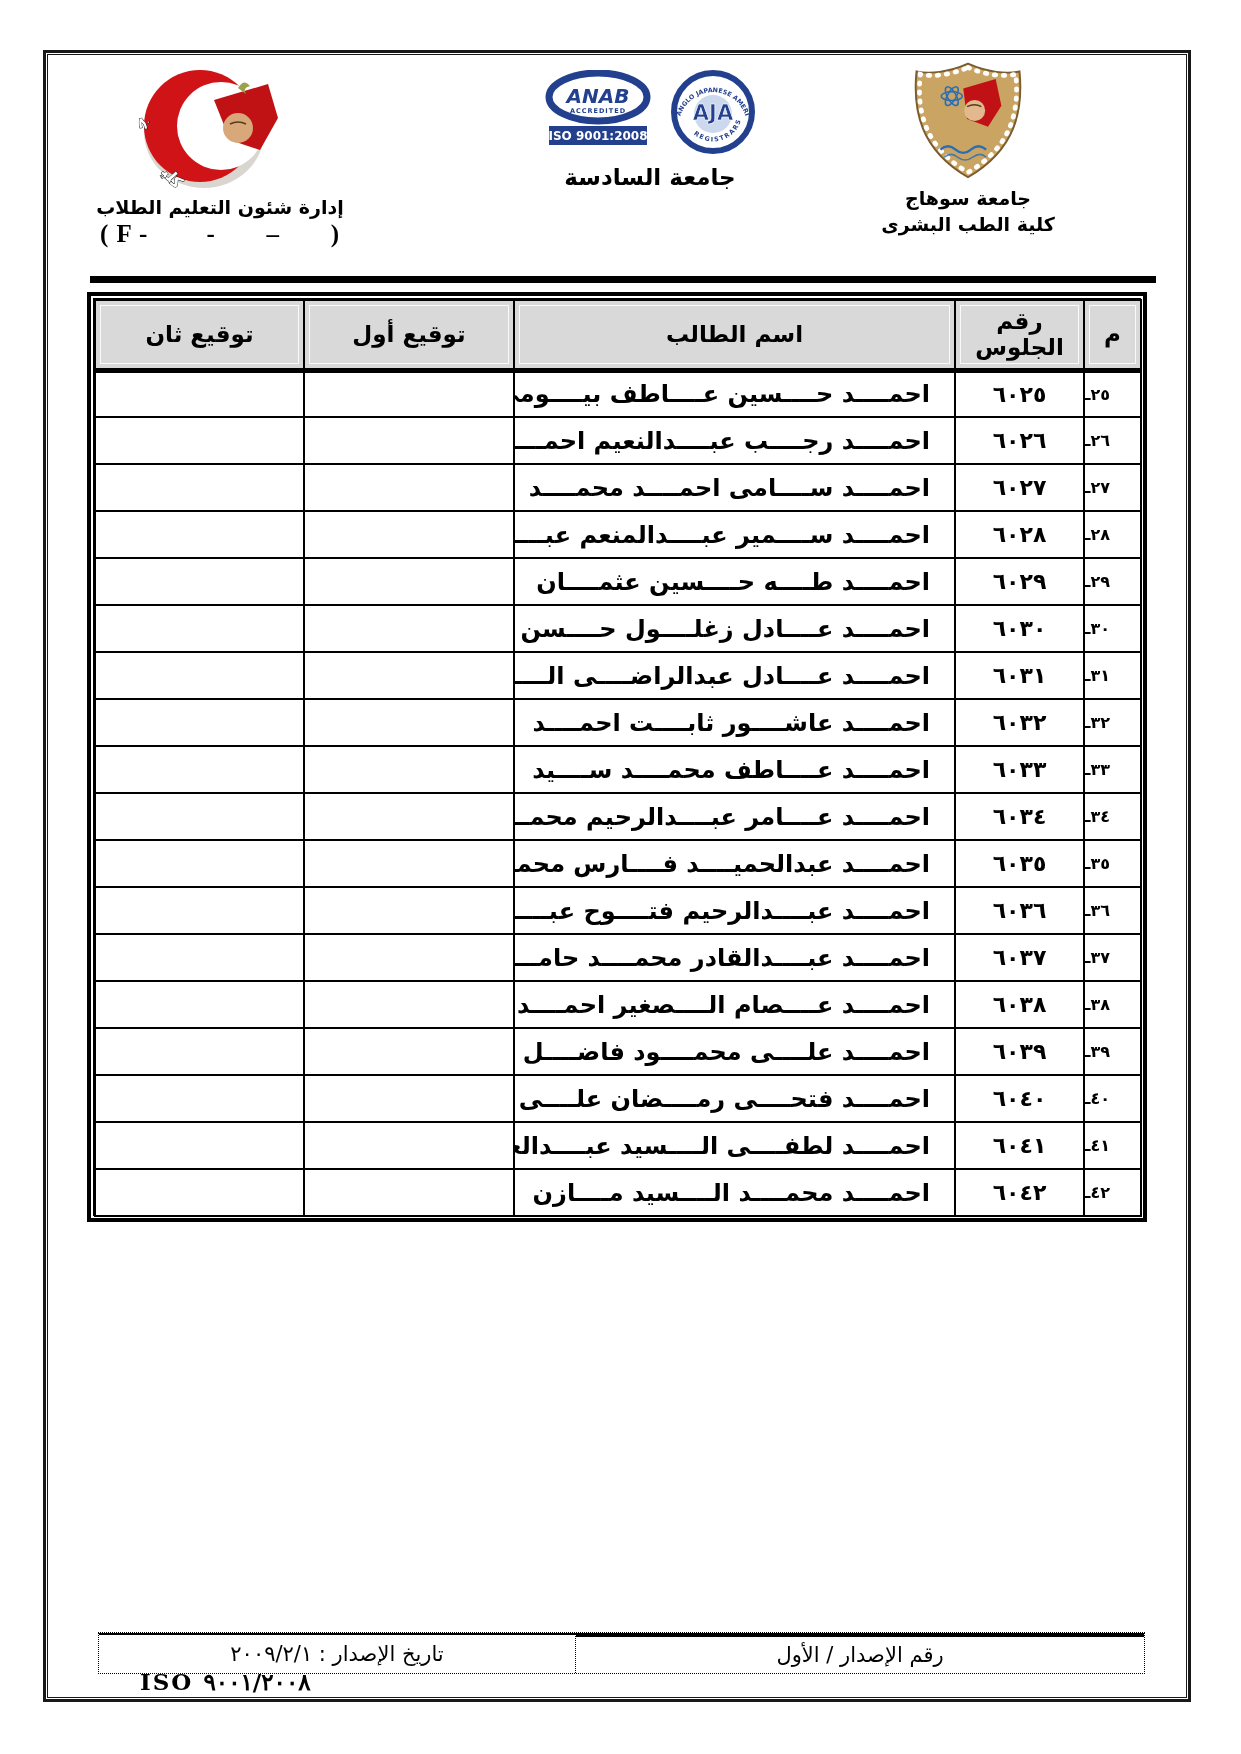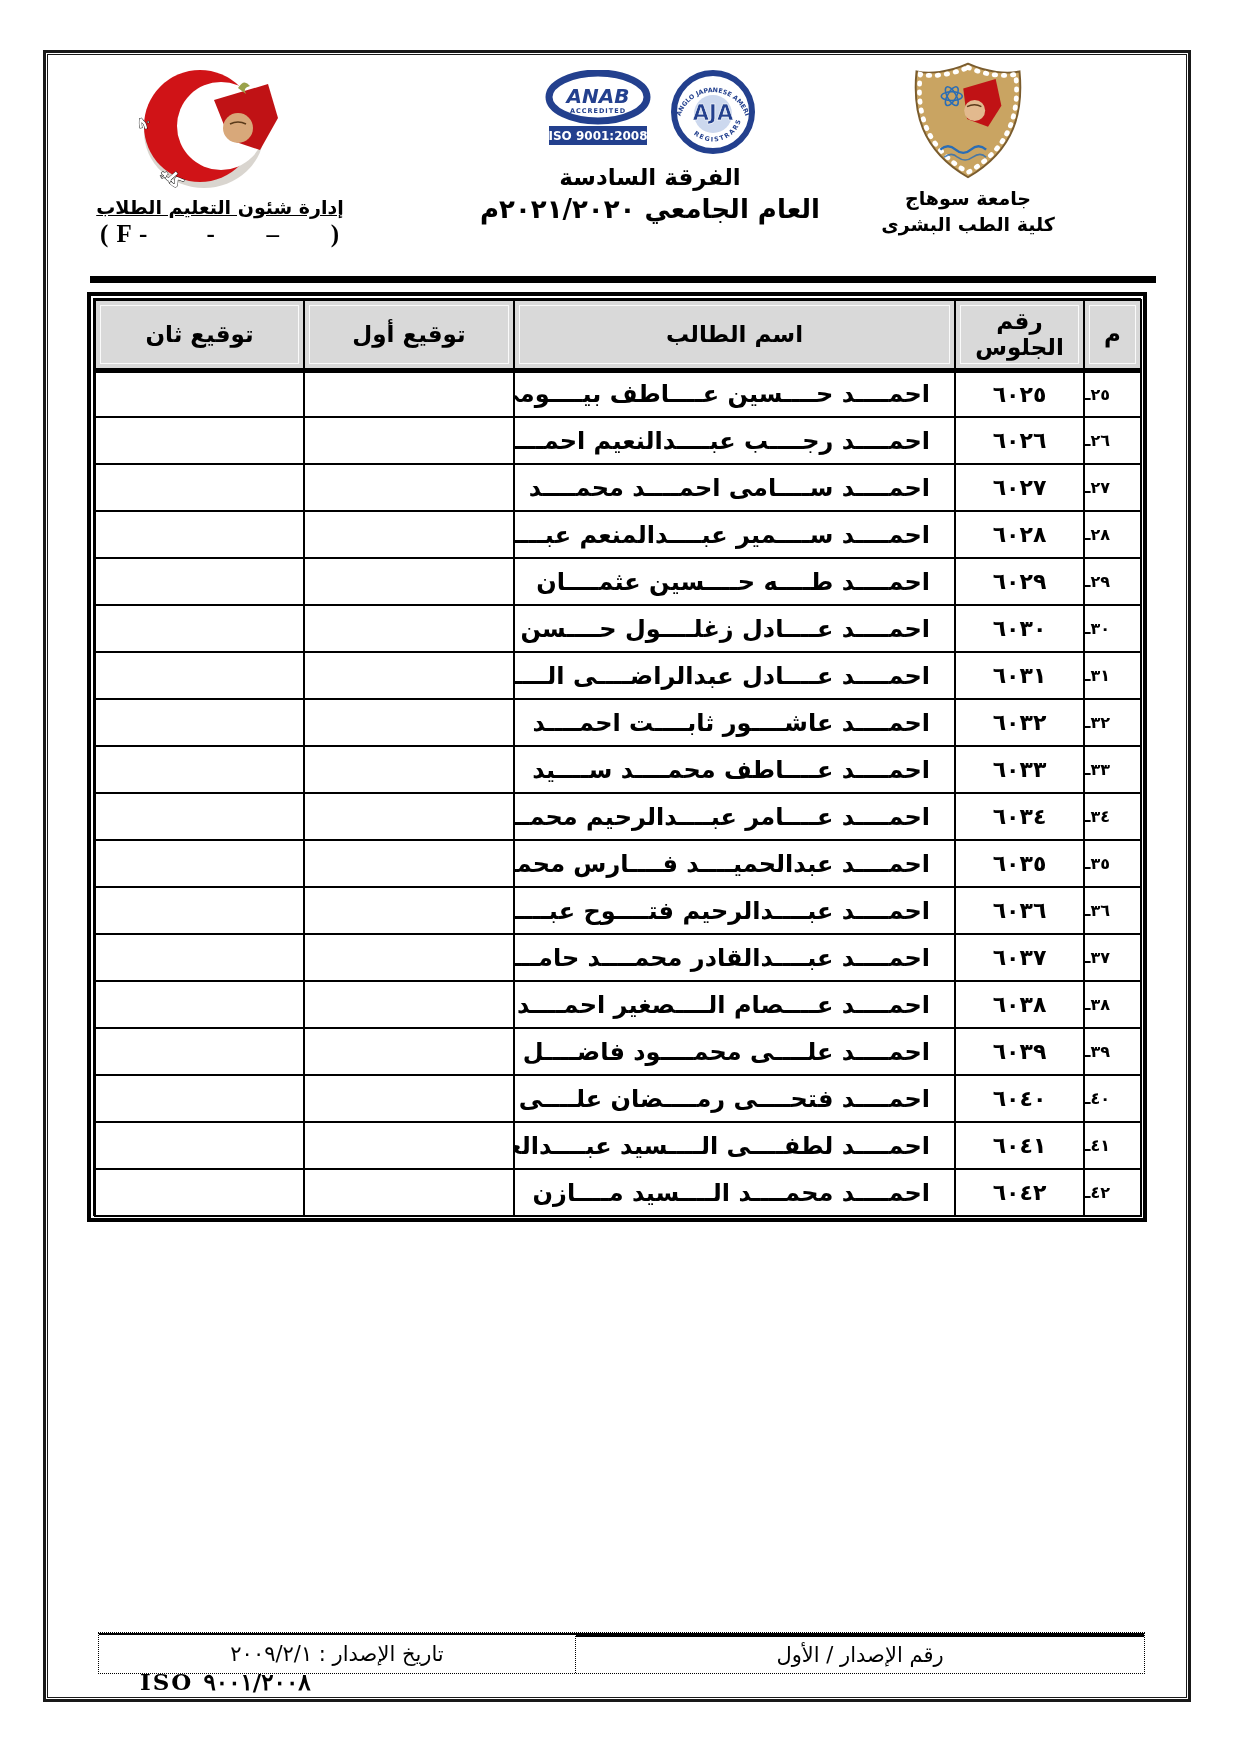--- a/index.html
+++ b/index.html
@@ -15,21 +15,21 @@
   .page-border::after {
     content:""; position:absolute; inset:1px; border:1px solid #191919;
   }
 
   
   .hdr-left  { position:absolute; left:95px;  top:66px; width:250px; text-align:center; }
   .hdr-center{ position:absolute; left:452px; top:70px; width:396px; text-align:center; }
   .hdr-right { position:absolute; left:848px; top:58px; width:240px; text-align:center; }
 
   .logo-row { display:flex; justify-content:center; align-items:flex-start; gap:20px; }
-  .dept-line { direction:rtl; font-size:19px; font-weight:bold; margin-top:4px; white-space:nowrap;text-decoration:underline; }
+  .dept-line { direction:rtl; font-size:19px; font-weight:bold; margin-top:4px; white-space:nowrap; }
   .code-line { direction:ltr; font-family:"Liberation Serif", serif; font-weight:bold;
                font-size:25px; white-space:pre; margin-top:2px; letter-spacing:1px; }
   .fac-title { font-size:23px; font-weight:bold; direction:rtl; margin-top:10px; }
   .fac-sub   { font-size:26px; font-weight:bold; direction:rtl; margin-top:4px; white-space:nowrap; }
   .uni-line  { font-size:19px; font-weight:bold; direction:rtl; line-height:1.35; white-space:nowrap; }
 
   .hdr-rule { position:absolute; left:90px; top:276px; width:1066px; height:7px; background:#000; }
 
   
   .tbl-wrap {
@@ -115,22 +115,21 @@
       </defs>
       <text font-size="6.3" font-weight="bold" fill="#23408e">
         <textPath href="#ajaTop" startOffset="2%">ANGLO JAPANESE AMERICAN</textPath>
       </text>
       <text font-size="6.3" font-weight="bold" fill="#23408e" letter-spacing="1.5">
         <textPath href="#ajaBot" startOffset="22%">REGISTRARS</textPath>
       </text>
       <text x="42" y="50" text-anchor="middle" font-size="21" font-weight="bold" fill="#23408e" stroke="#ffffff" stroke-width="0.6">AJA</text>
     </svg>
   </div>
-  <div class="fac-title">الفرقة السادسة</div>
-  <div class="fac-sub">العام الجامعي ٢٠٢١/٢٠٢٠م</div>
+  <div class="fac-title">جامعة السادسة</div>
 </div>
 
 <div class="hdr-right">
   <svg width="124" height="124" viewBox="0 0 130 130">
     <path d="M65,6 C85,15 106,17 119,14 C123,55 115,96 65,125 C15,96 7,55 11,14 C24,17 45,15 65,6 Z" fill="#c9a462" stroke="#7a5c2e" stroke-width="2"></path>
     <path d="M65,10 C84,18 103,20 115,17 C119,55 111,93 65,120 C19,93 11,55 15,17 C27,20 46,18 65,10 Z" fill="none" stroke="#ffffff" stroke-width="5" stroke-dasharray="1.5 8" stroke-linecap="round"></path>
     <g stroke="#2a6db5" fill="none" stroke-width="1.6">
       <ellipse cx="48" cy="40" rx="11" ry="4.5"></ellipse>
       <ellipse cx="48" cy="40" rx="11" ry="4.5" transform="rotate(60 48 40)"></ellipse>
       <ellipse cx="48" cy="40" rx="11" ry="4.5" transform="rotate(-60 48 40)"></ellipse>

